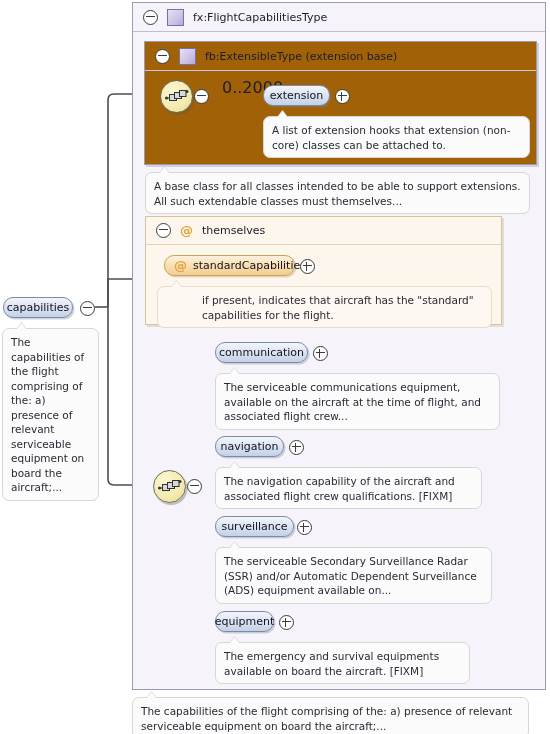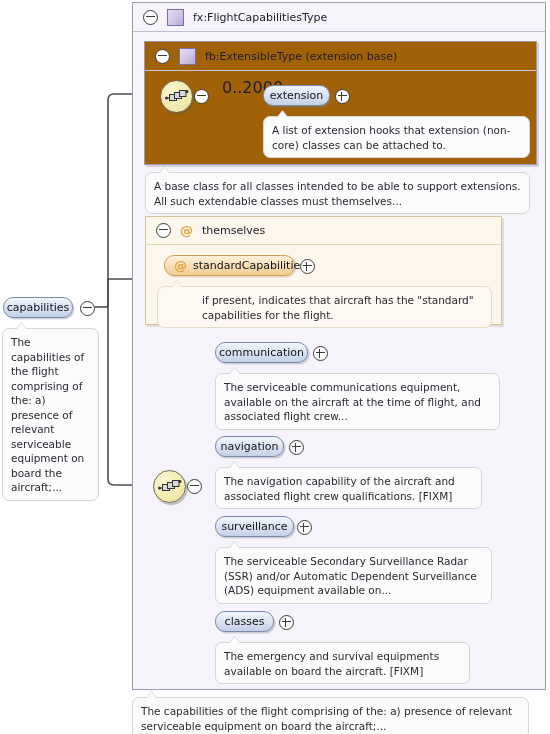--- a/index.html
+++ b/index.html
@@ -277,21 +277,21 @@
 <span class="abs" style="left:297px;top:520px;">
   <span class="toggle plus"></span>
 </span>
 <div class="ann" style="left:215px;top:547px;width:277px;">
   <span class="tailb" style="left:13px;top:-7px;"></span>
   <span class="tail" style="left:13px;top:-6px;"></span>
   <span>The serviceable Secondary Surveillance Radar (SSR) and/or Automatic Dependent Surveillance (ADS) equipment available on...</span>
 </div>
 
 <div class="pill" style="left:215px;top:611px;width:59px;">
-  <span>classes</span>
+  <span>equipment</span>
 </div>
 <span class="abs" style="left:279px;top:615px;">
   <span class="toggle plus"></span>
 </span>
 <div class="ann" style="left:215px;top:642px;width:255px;">
   <span class="tailb" style="left:13px;top:-7px;"></span>
   <span class="tail" style="left:13px;top:-6px;"></span>
   <span>The emergency and survival equipments available on board the aircraft. [FIXM]</span>
 </div>
 

